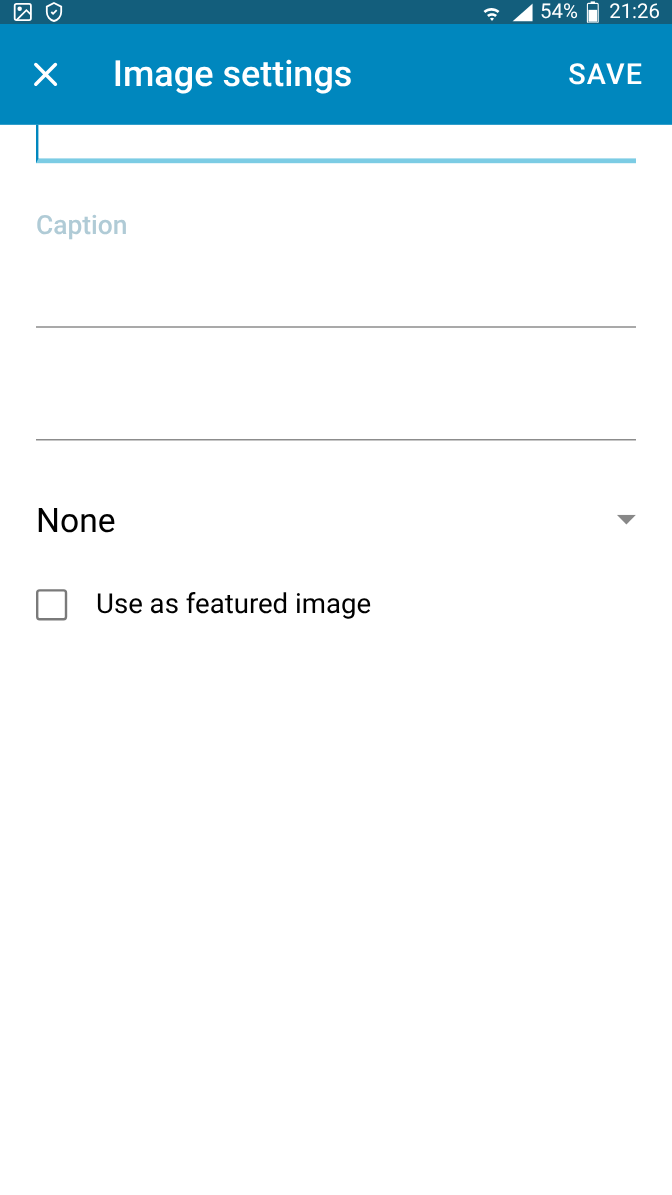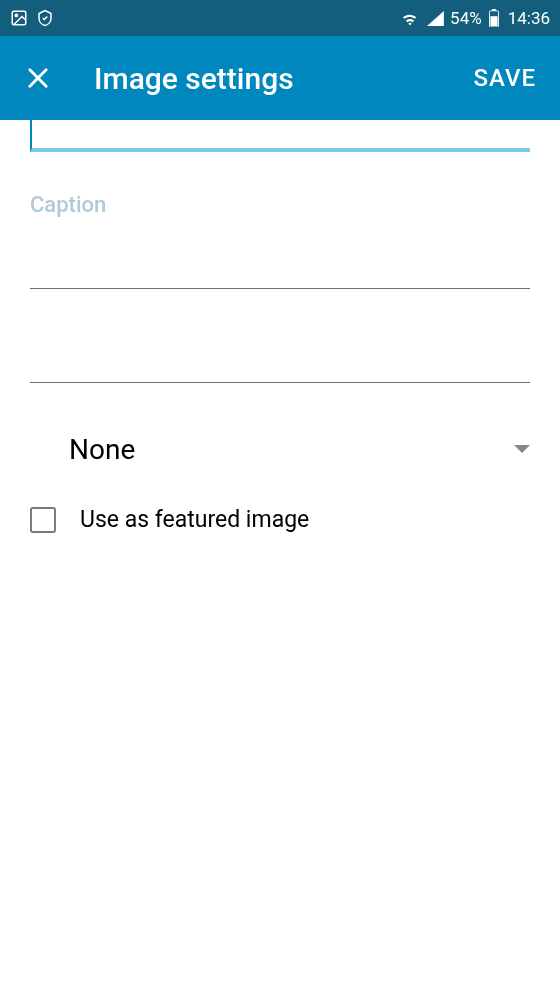--- a/index.html
+++ b/index.html
@@ -8,21 +8,21 @@
       box-sizing: border-box;
       font-family: Roboto, -apple-system, BlinkMacSystemFont, sans-serif;
     }
     body {
       width: 560px;
       height: 996px;
       background: #ffffff;
       overflow: hidden;
     }
     .status-bar {
-      height: 36px;
+      height: 20px;
       background: #135e7c;
       display: flex;
       align-items: center;
       padding: 0 10px;
       color: #ffffff;
       font-size: 18px;
     }
     .status-left {
       display: flex;
       gap: 8px;
@@ -100,21 +100,20 @@
     }
     .dropdown-row {
       display: flex;
       align-items: center;
       justify-content: space-between;
       padding: 6px 0 0 0;
     }
     .dropdown-value {
       font-size: 28px;
       color: #000;
-      margin-left: 39px;
     }
     .chevron {
       color: #888;
     }
     .slider-row {
       display: flex;
       align-items: center;
       gap: 20px;
       margin-top: 8px;
       margin-bottom: 8px;
@@ -218,21 +217,21 @@
         </svg>
     </span>
     <span style="font-size:17px">54%</span>
     <span class="status-icon">
       <svg width="12" height="18" viewBox="0 0 12 20" fill="#fff">
           <rect x="1" y="2" width="10" height="18" rx="1" stroke="#fff" fill="none"></rect>
           <rect x="4" y="0" width="4" height="2"></rect>
           <rect x="2" y="8" width="8" height="11"></rect>
         </svg>
     </span>
-    <span style="font-size:17px;margin-left:2px">14:36</span>
+    <span style="font-size:17px;margin-left:2px">21:26</span>
   </div>
 </div>
 
 <div class="app-bar">
   <div class="close-btn">
     <svg width="28" height="28" viewBox="0 0 24 24" fill="none" stroke="#fff" stroke-width="2.5" stroke-linecap="round">
         <path d="M5 5l14 14M19 5L5 19"></path>
       </svg>
   </div>
   <div class="app-title">Image settings</div>

